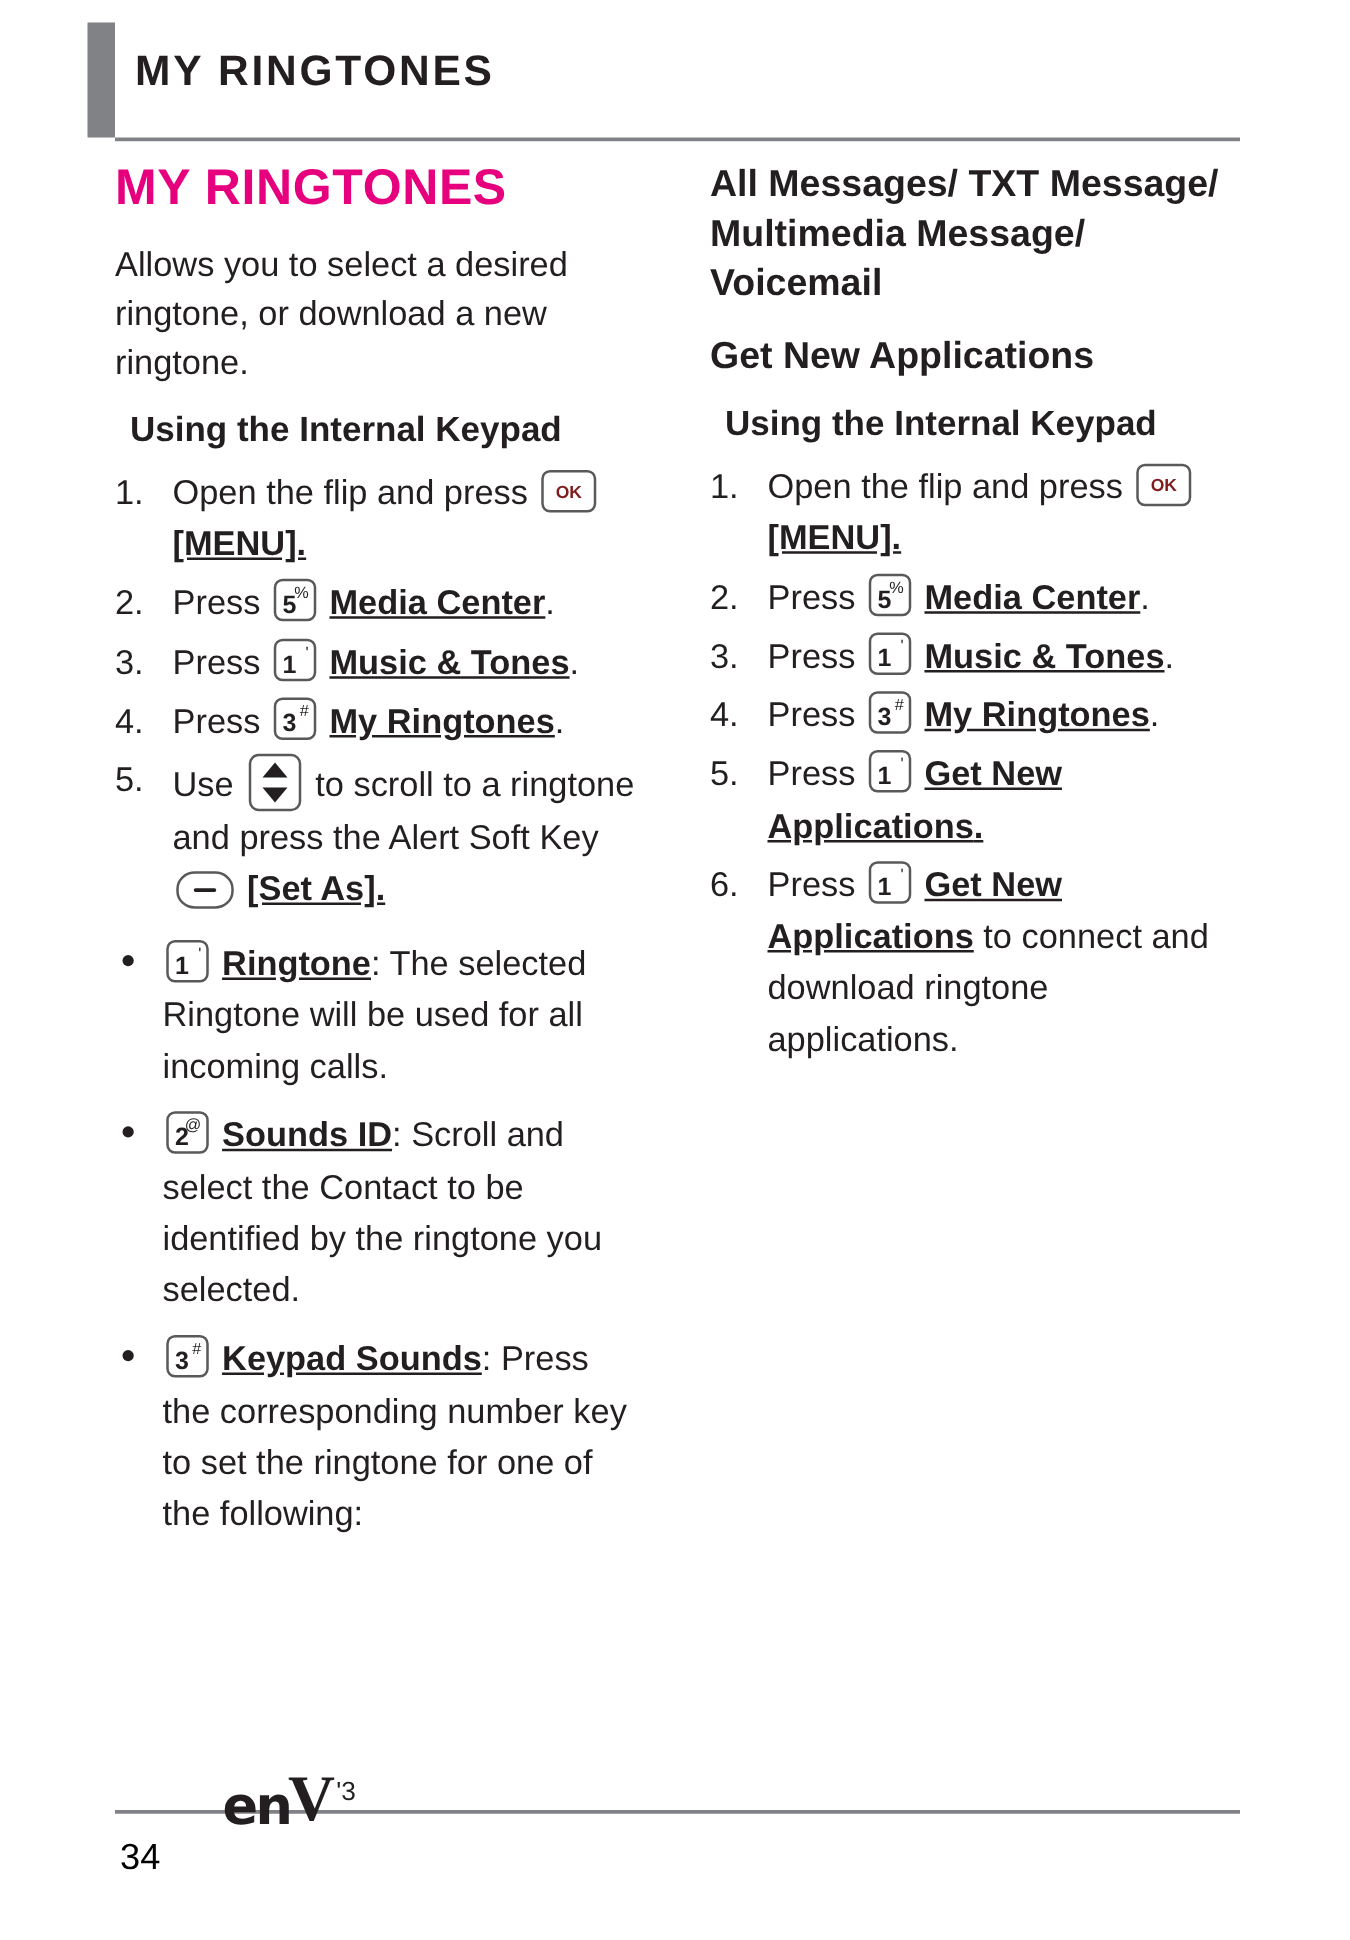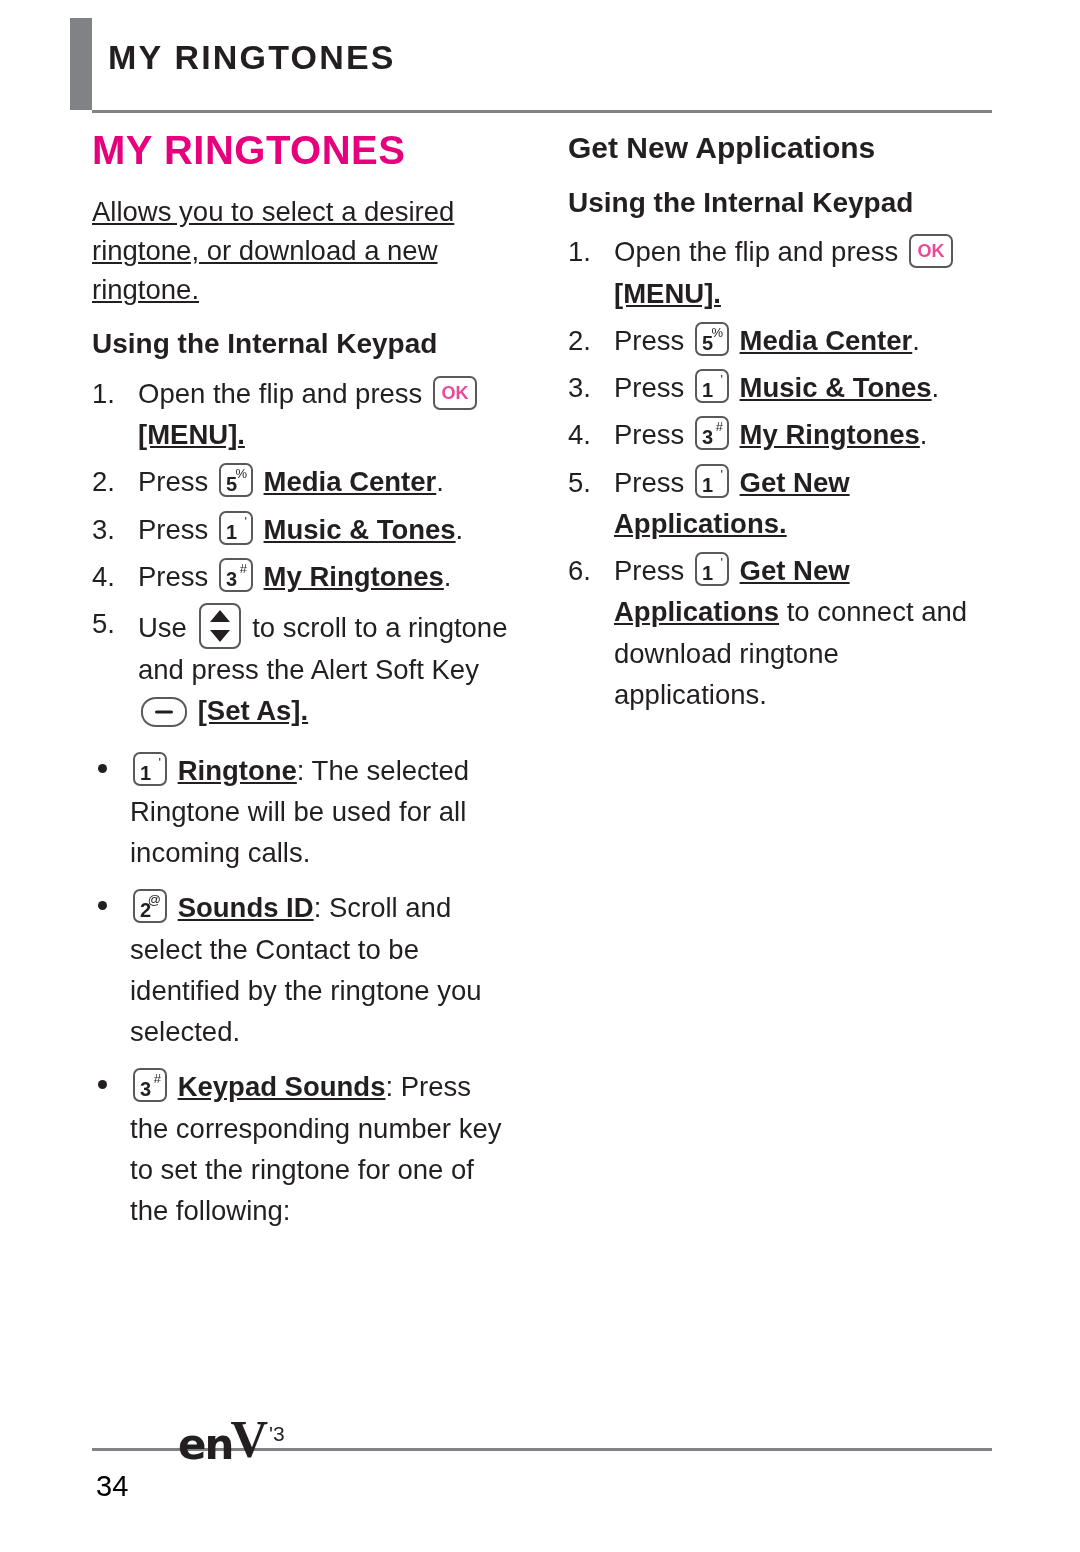--- a/index.html
+++ b/index.html
@@ -61,24 +61,23 @@
     font-weight: bold;
     color: #e6007e;
     letter-spacing: 0.5px;
     line-height: 1.1;
   }
   p.body {
     margin: 0 0 14px 0;
     font-size: 27.5px;
     line-height: 1.42;
     color: #231f20;
-    text-decoration: underline;
   }
   h2.sub {
-    margin: 16px 0 10px 0;
+    margin: 16px 0 10px 12px;
     font-size: 28px;
     font-weight: bold;
     line-height: 1.35;
     color: #231f20;
   }
   h3.big-sub {
     margin: 0 0 6px 0;
     font-size: 30px;
     font-weight: bold;
     line-height: 1.32;
@@ -162,23 +161,23 @@
     position: relative;
     margin: 0 3px;
     box-sizing: border-box;
   }
   .key-ok span {
     position: absolute;
     left: 0; right: 0;
     top: 50%;
     transform: translateY(-50%);
     text-align: center;
-    font-size: 18px;
-    font-weight: bold;
-    color: #ec4899;
+    font-size: 14px;
+    font-weight: bold;
+    color: #7f1d1d;
     line-height: 1;
   }
   .key-nav {
     display: inline-block;
     vertical-align: -12px;
     width: 42px;
     height: 46px;
     border: 2.5px solid #58595b;
     border-radius: 8px;
     background: #ffffff;
@@ -368,20 +367,21 @@
         <span class="kd">3</span>
         <span class="ks">#</span>
       </span>
       <span class="b">Keypad Sounds</span><span>: Press the corresponding number key to set the ringtone for one of the following:</span>
     </div>
 
   </div>
 
   <div class="col col-right">
 
+    <h3 class="big-sub" style="margin-bottom:18px;">All Messages/ TXT Message/ Multimedia Message/ Voicemail</h3>
 
     <h3 class="big-sub" style="margin-bottom:16px;">Get New Applications</h3>
 
 
     <h2 class="sub">Using the Internal Keypad</h2>
 
     <div class="step">
       <span class="num">1.</span>
       <span>Open the flip and press</span>
       <span class="key-ok"><span>OK</span></span>

